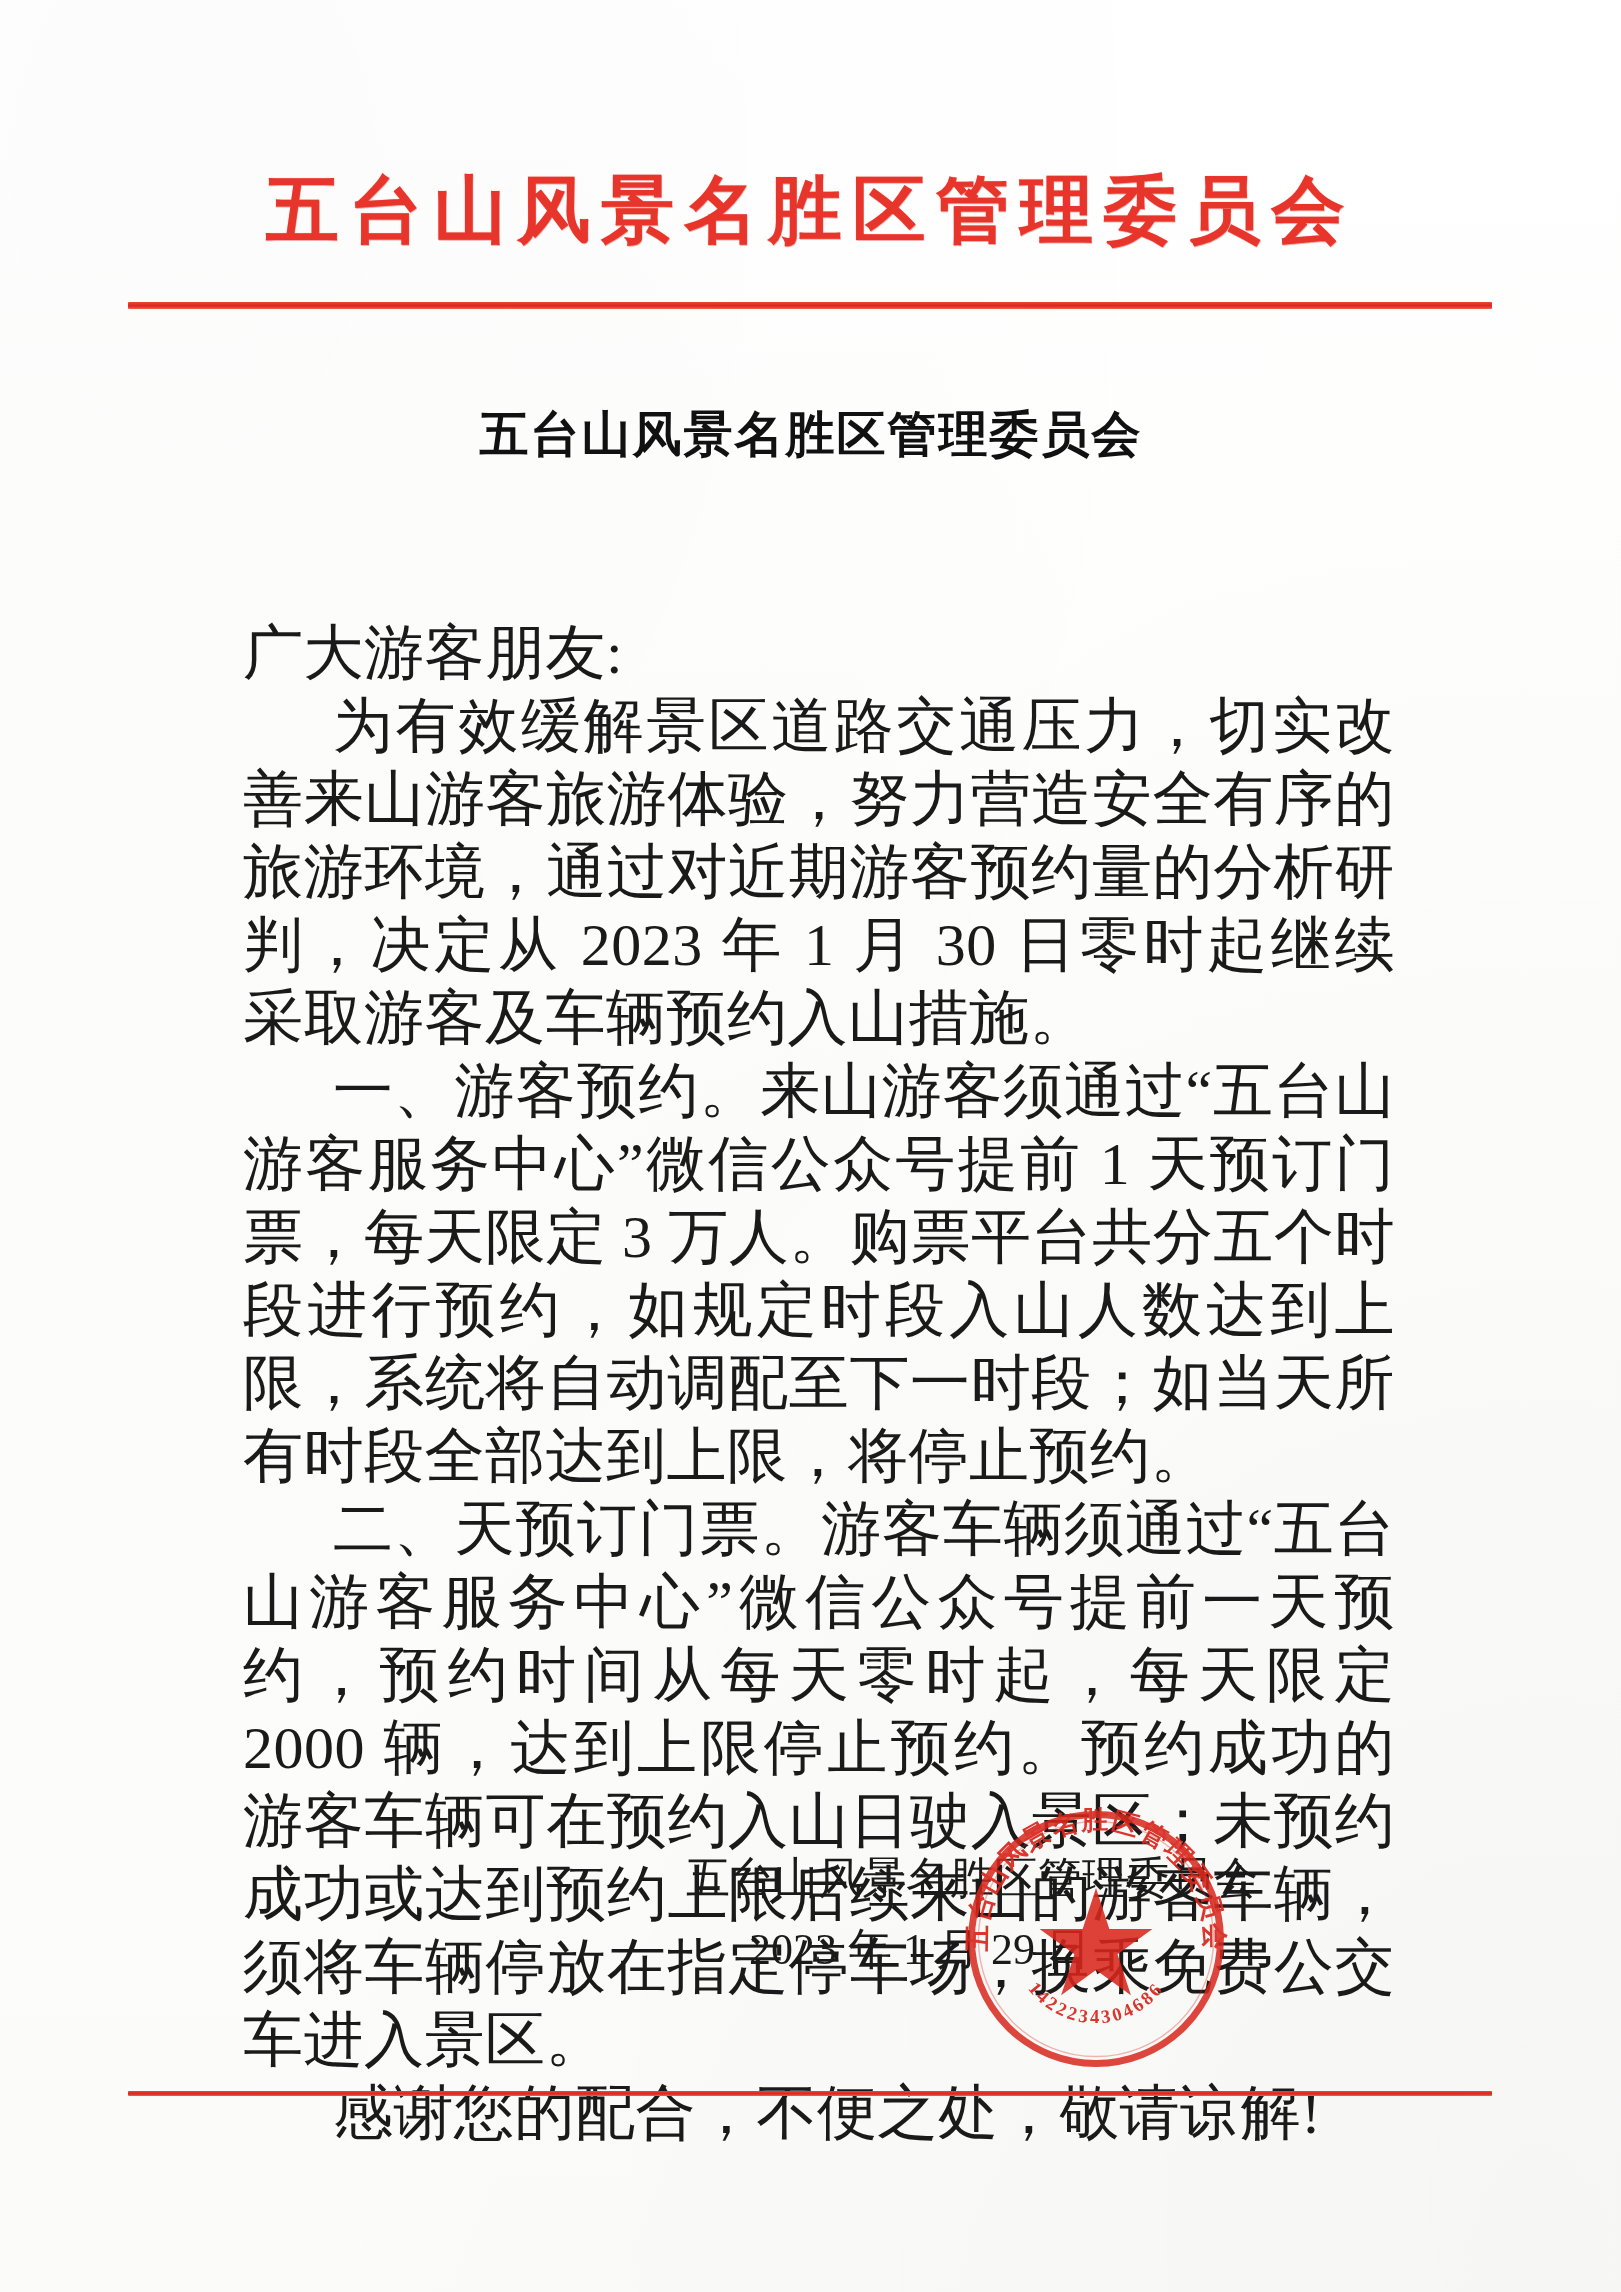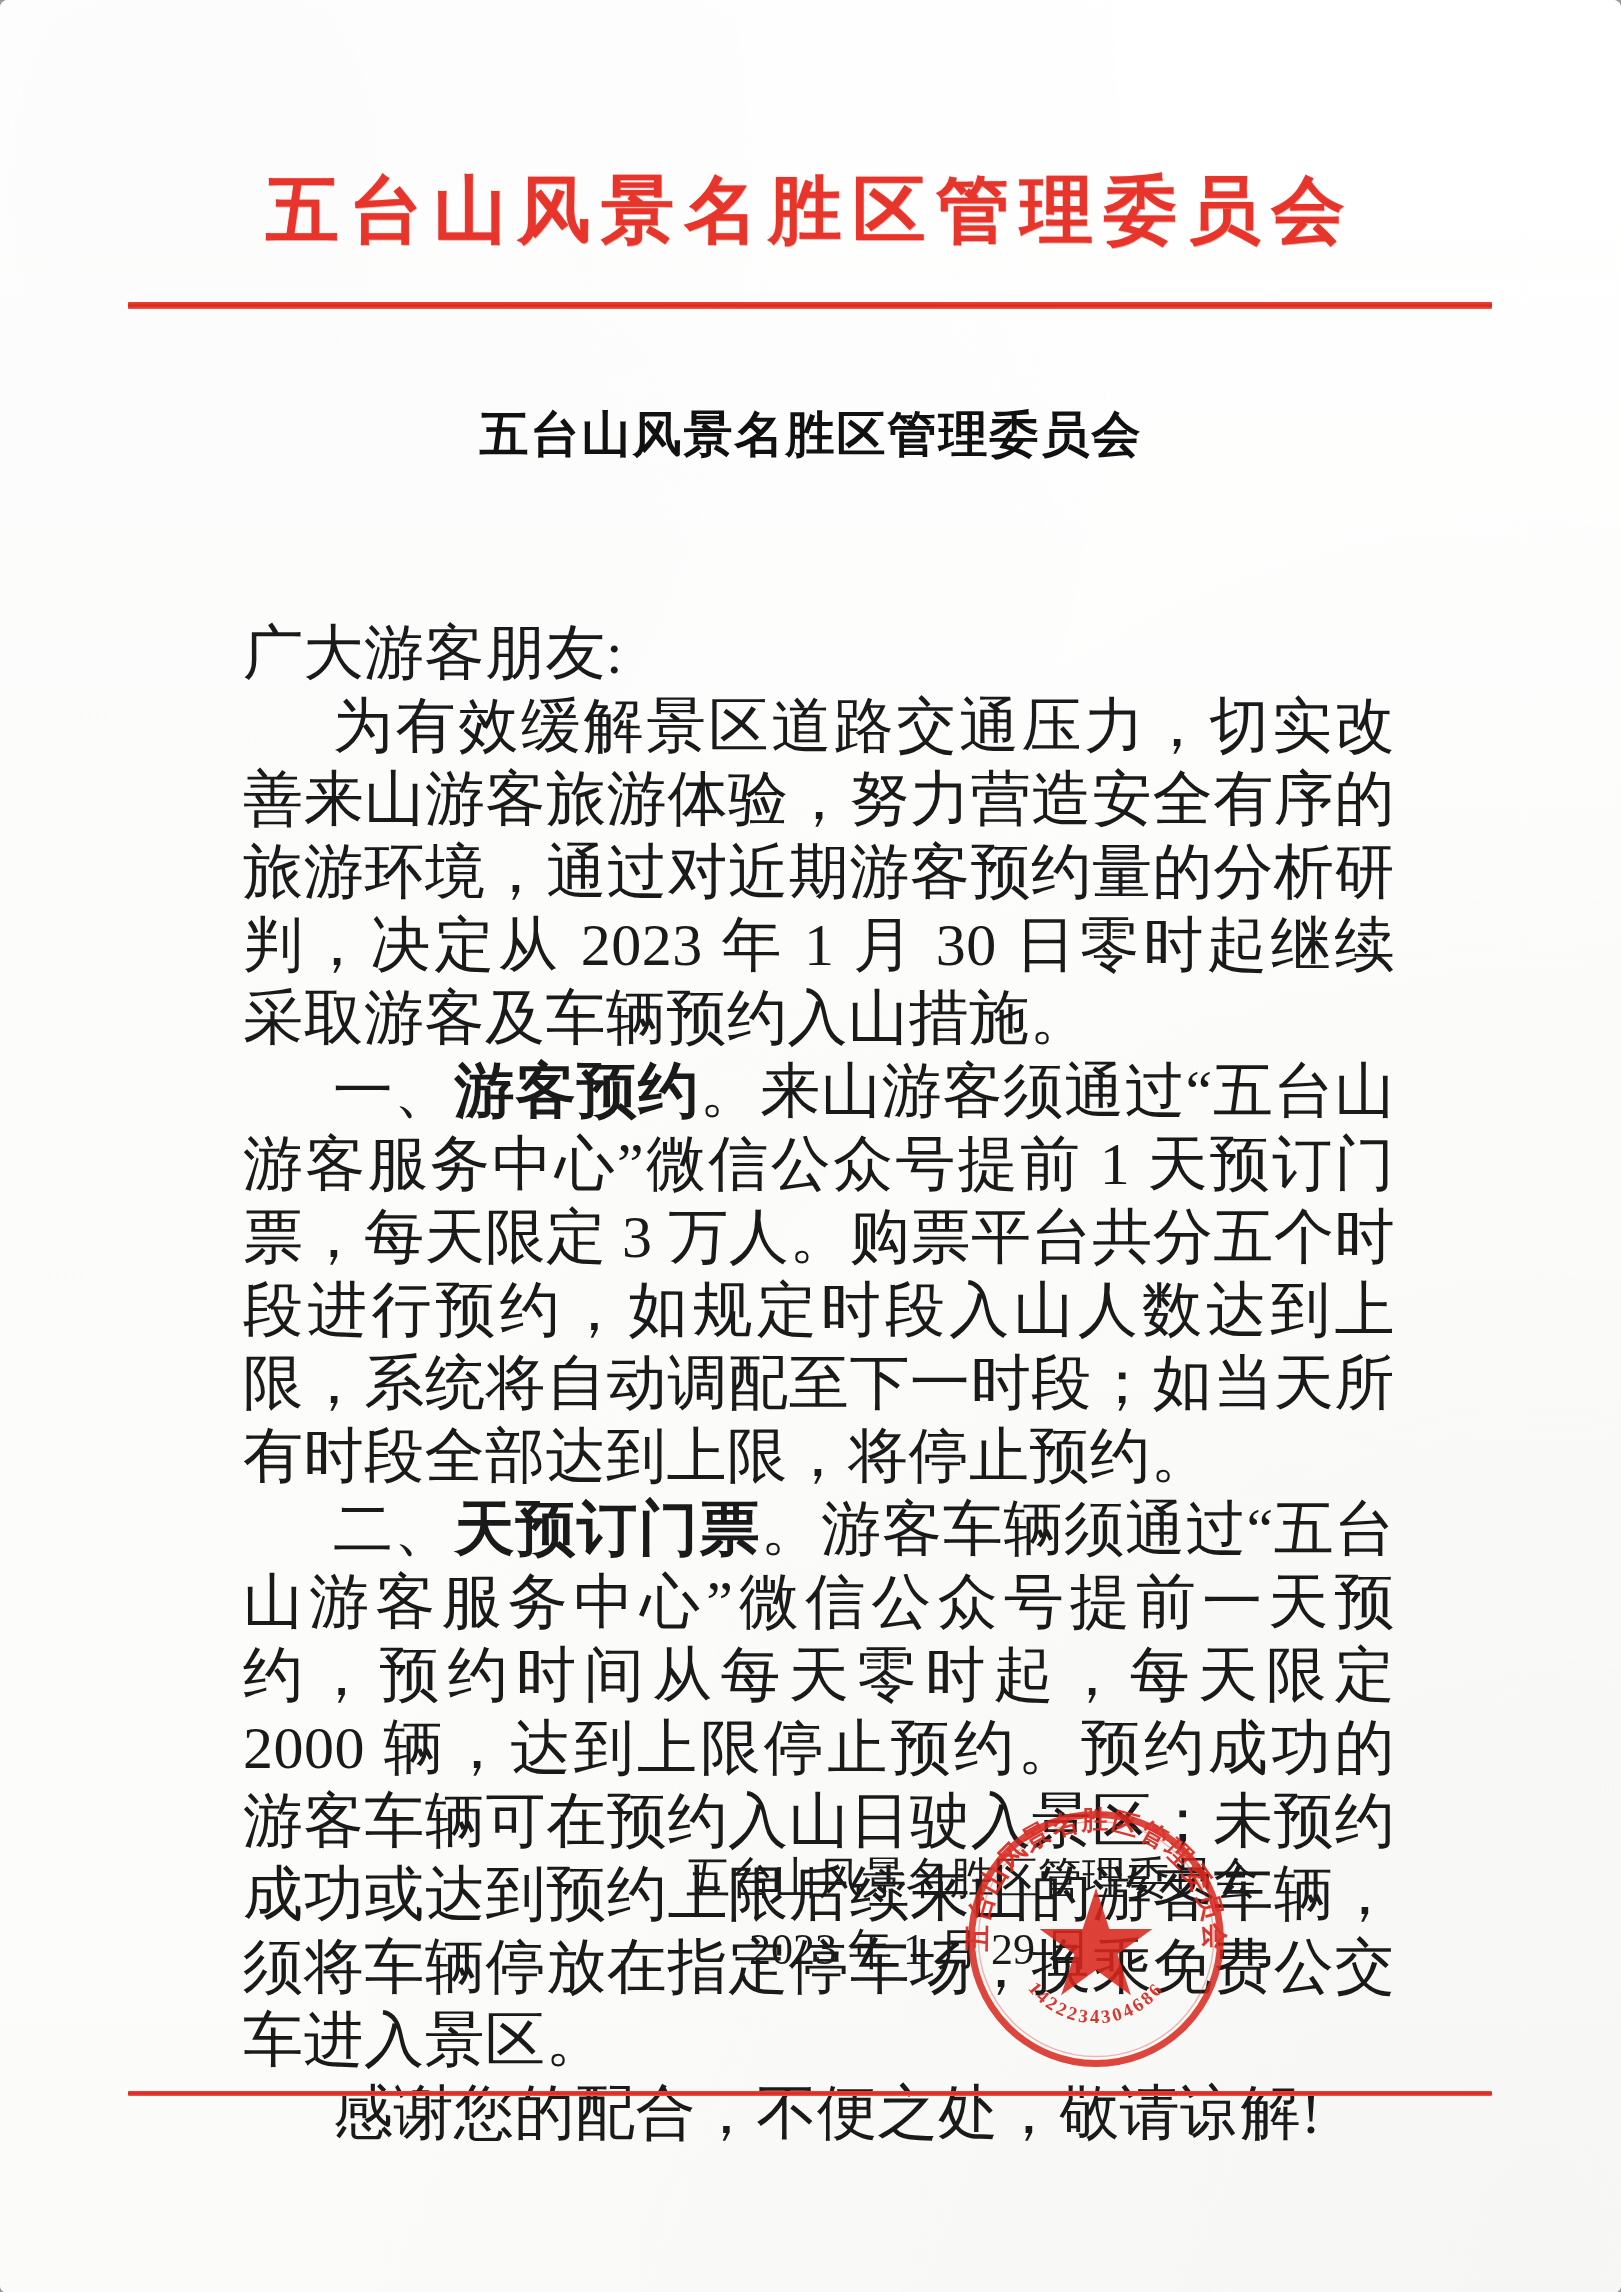--- a/index.html
+++ b/index.html
@@ -10,21 +10,20 @@
   #page {
     position: relative;
     width: 1621px;
     height: 2293px;
     margin: 0 auto;
     background: #ffffff;
     overflow: hidden;
     font-family: "Liberation Serif", "DejaVu Serif", serif;
     
     box-shadow: inset 0 0 118px rgba(0,0,0,0.015);
-    border-radius: 8px;
   }
   .paper-tint {
     position: absolute;
     inset: 0;
     background:
       radial-gradient(ellipse at 12% 8%, rgba(0,0,0,0.012), rgba(0,0,0,0) 55%),
       radial-gradient(ellipse at 95% 96%, rgba(0,0,0,0.02), rgba(0,0,0,0) 60%),
       linear-gradient(180deg, #ffffff 0%, #fdfdfc 45%, #fbfbfa 100%);
     pointer-events: none;
   }
@@ -95,21 +94,21 @@
     letter-spacing: 0.5px;
     text-align: justify;
   }
   .p {
     margin: 0 0 0 0;
     text-indent: 90px;
     text-align: justify;
     text-justify: inter-character;
   }
   .p.noindent { text-indent: 0; }
-  .lead { font-weight: 700; letter-spacing: 1px; }
+  .lead { font-weight: 400; letter-spacing: 1px; }
 
   
   .signature {
     position: absolute;
     left: 686px;
     width: 711px;
     top: 1843px;
     color: #1a1a1a;
     font-family: "Liberation Serif", "DejaVu Serif", serif;
     font-size: 44px;

